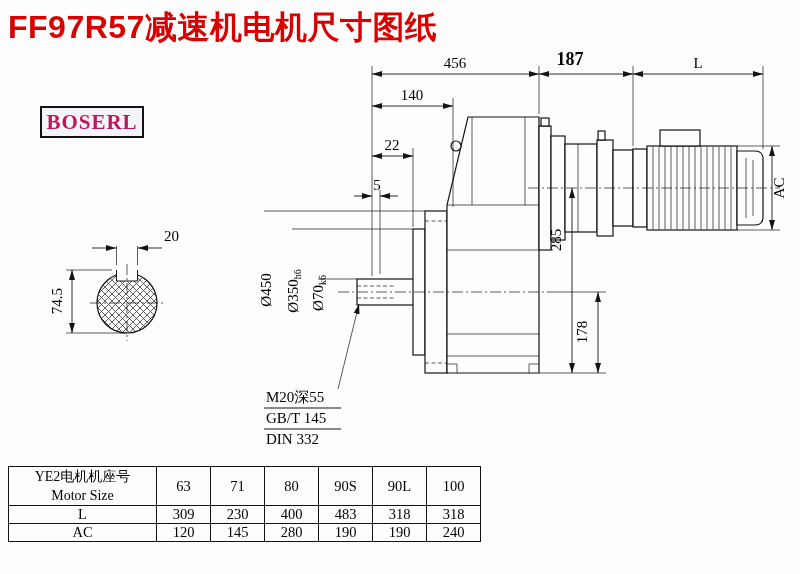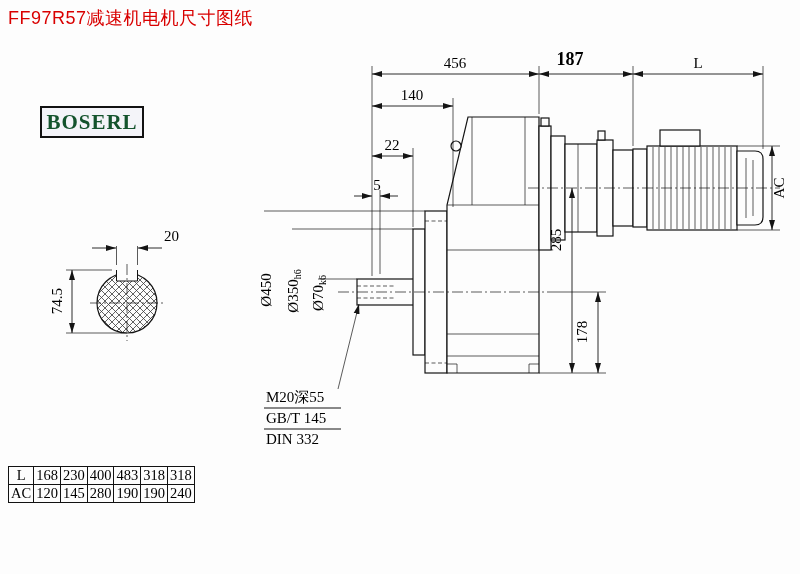--- a/index.html
+++ b/index.html
@@ -7,29 +7,29 @@
   body {
     position:relative;
     background:#fdfdfd;
     font-family:"Liberation Serif", serif;
     color:#000;
     overflow:hidden;
   }
   .page-title {
     position:absolute; left:8px; top:6px;
     font-family:"Liberation Sans", sans-serif;
-    font-weight:normal; font-size:18px; letter-spacing:0.5px;
+    font-weight:bold; font-size:32px; letter-spacing:0.5px;
     color:#d90000; white-space:nowrap;
   }
   .brand-box {
     position:absolute; left:40px; top:106px; width:104px; height:32px;
     border:2px solid #121212; background:#f4f4f9;
     display:flex; align-items:center; justify-content:center;
     font-family:"Liberation Serif", serif; font-weight:bold;
-    font-size:21px; letter-spacing:1px; color:#14532d;
+    font-size:21px; letter-spacing:1px; color:#be185d;
   }
   svg.drawing { position:absolute; left:0; top:0; }
 
   
   .drawing .ln   { stroke:#141414; stroke-width:1;   fill:none; }
   .drawing .part { stroke:#141414; stroke-width:1.2; fill:#fdfdfd; }
   .drawing .sect { stroke:#141414; stroke-width:1.2; }
   .drawing .thin { stroke:#141414; stroke-width:0.7; fill:none; }
   .drawing .dim  { stroke:#141414; stroke-width:0.9; fill:none; }
   .drawing .cl   { stroke:#141414; stroke-width:0.7; fill:none; stroke-dasharray:11 3 2 3; }
@@ -216,23 +216,35 @@
     <text x="266" y="402" text-anchor="start">M20深55</text>
     <line class="ln" x1="264" y1="408" x2="341" y2="408"></line>
     <text x="266" y="423" text-anchor="start">GB/T 145</text>
     <line class="ln" x1="264" y1="429" x2="341" y2="429"></line>
     <text x="266" y="444" text-anchor="start">DIN 332</text>
   </g>
 </svg>
 
 <table class="dim-table">
   <tbody>
+      <tr class="head">
+    <th class="size-head">
+      <div>YE2电机机座号</div>
+      <div>Motor Size</div>
+    </th>
+    <th class="num">63</th>
+    <th class="num">71</th>
+    <th class="num">80</th>
+    <th class="num">90S</th>
+    <th class="num">90L</th>
+    <th class="num">100</th>
+  </tr>
   <tr>
     <td>L</td>
-    <td>168</td>
+    <td>309</td>
     <td>230</td>
     <td>400</td>
     <td>483</td>
     <td>318</td>
     <td>318</td>
   </tr>
   <tr>
     <td>AC</td>
     <td>120</td>
     <td>145</td>

